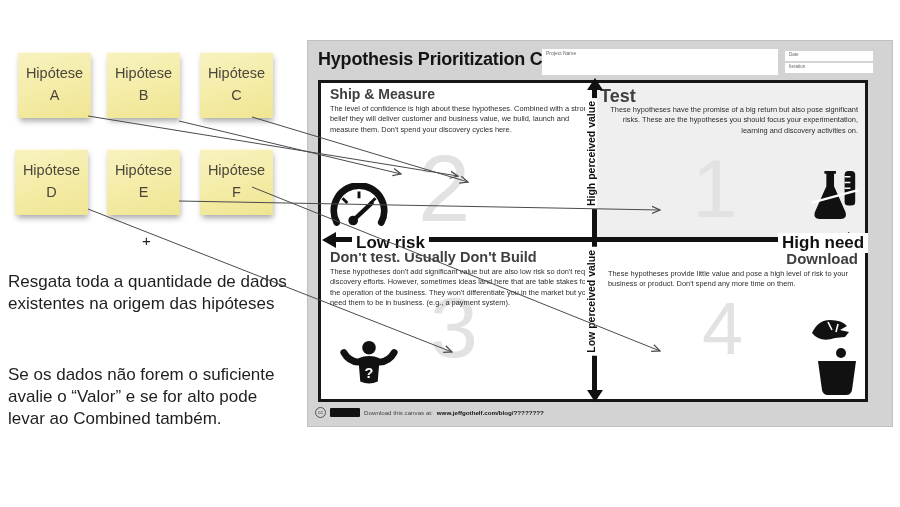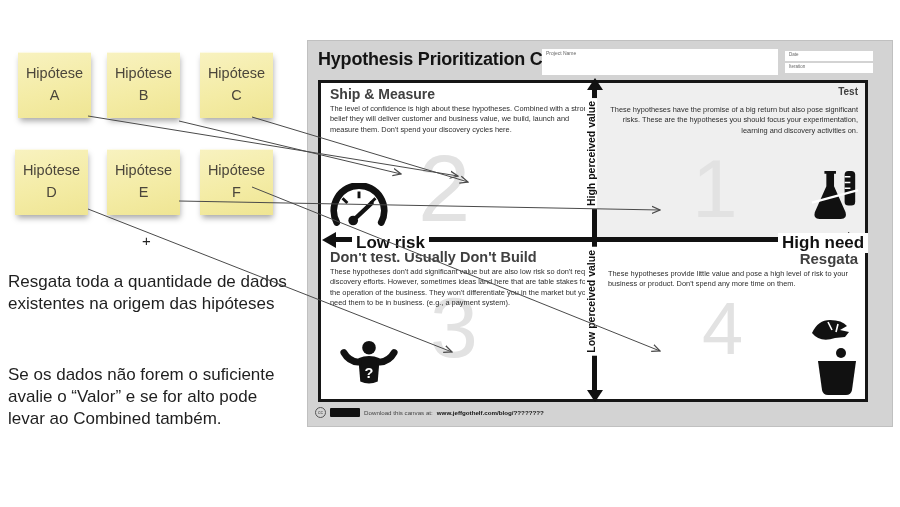--- a/index.html
+++ b/index.html
@@ -54,21 +54,21 @@
   .vlabel{position:absolute;writing-mode:vertical-rl;transform:rotate(180deg);
         font-size:10.5px;font-weight:bold;background:#fff;padding:3px 0;color:#111;left:585px;}
   #val-high{top:98px;}
   #val-low{top:247px;}
 
   
   .qhead{position:absolute;font-weight:bold;color:#404040;}
   .qbody{position:absolute;font-size:7.4px;line-height:1.4;color:#2c2c2c;}
   #q2-head{left:330px;top:86px;font-size:14px;}
   #q2-body{left:330px;top:104px;width:262px;}
-  #q1-head{left:600px;top:86px;width:258px;font-size:10px;text-align:right;}
+  #q1-head{left:600px;top:86px;width:258px;font-size:18px;}
   #q1-body{left:600px;top:105px;width:258px;text-align:right;}
   #q3-head{left:330px;top:249px;font-size:14.5px;}
   #q3-body{left:330px;top:267px;width:270px;}
   #q4-head{left:608px;top:250px;width:250px;font-size:15px;text-align:right;}
   #q4-body{left:608px;top:269px;width:250px;text-align:left;}
   .qnum{position:absolute;color:#e2e2e2;font-weight:400;line-height:1;}
   #num2{left:418px;top:142px;font-size:94px;}
   #num1{left:692px;top:148px;font-size:82px;}
   #num3{left:430px;top:284px;font-size:86px;}
   #num4{left:702px;top:292px;font-size:74px;}
@@ -144,21 +144,21 @@
   <div class="qnum" id="num1">1</div>
   <div class="qnum" id="num3">3</div>
   <div class="qnum" id="num4">4</div>
 
   <div class="qhead" id="q2-head">Ship &amp; Measure</div>
   <div class="qbody" id="q2-body">The level of confidence is high about these hypotheses. Combined with a strong belief they will deliver customer and business value, we build, launch and measure them. Don't spend your discovery cycles here.</div>
   <div class="qhead" id="q1-head">Test</div>
   <div class="qbody" id="q1-body">These hypotheses have the promise of a big return but also pose significant risks. These are the hypotheses you should focus your experimentation, learning and discovery activities on.</div>
   <div class="qhead" id="q3-head">Don't test. Usually Don't Build</div>
   <div class="qbody" id="q3-body">These hypotheses don't add significant value but are also low risk so don't require discovery efforts. However, sometimes ideas land here that are table stakes for the operation of the business. They won't differentiate you in the market but you need them to be in business. (e.g., a payment system).</div>
-  <div class="qhead" id="q4-head">Resgata</div>
+  <div class="qhead" id="q4-head">Download</div>
   <div class="qbody" id="q4-body">These hypotheses provide little value and pose a high level of risk to your business or product. Don't spend any more time on them.</div>
 
   <div id="v-axis"></div>
   <div class="arrow-up"></div>
   <div class="arrow-down"></div>
   <div id="h-axis"></div>
   <div class="arrow-left"></div>
   <div class="arrow-right"></div>
   <div class="hlabel" id="low-risk">Low risk</div>
   <div class="hlabel" id="high-risk">High need</div>

